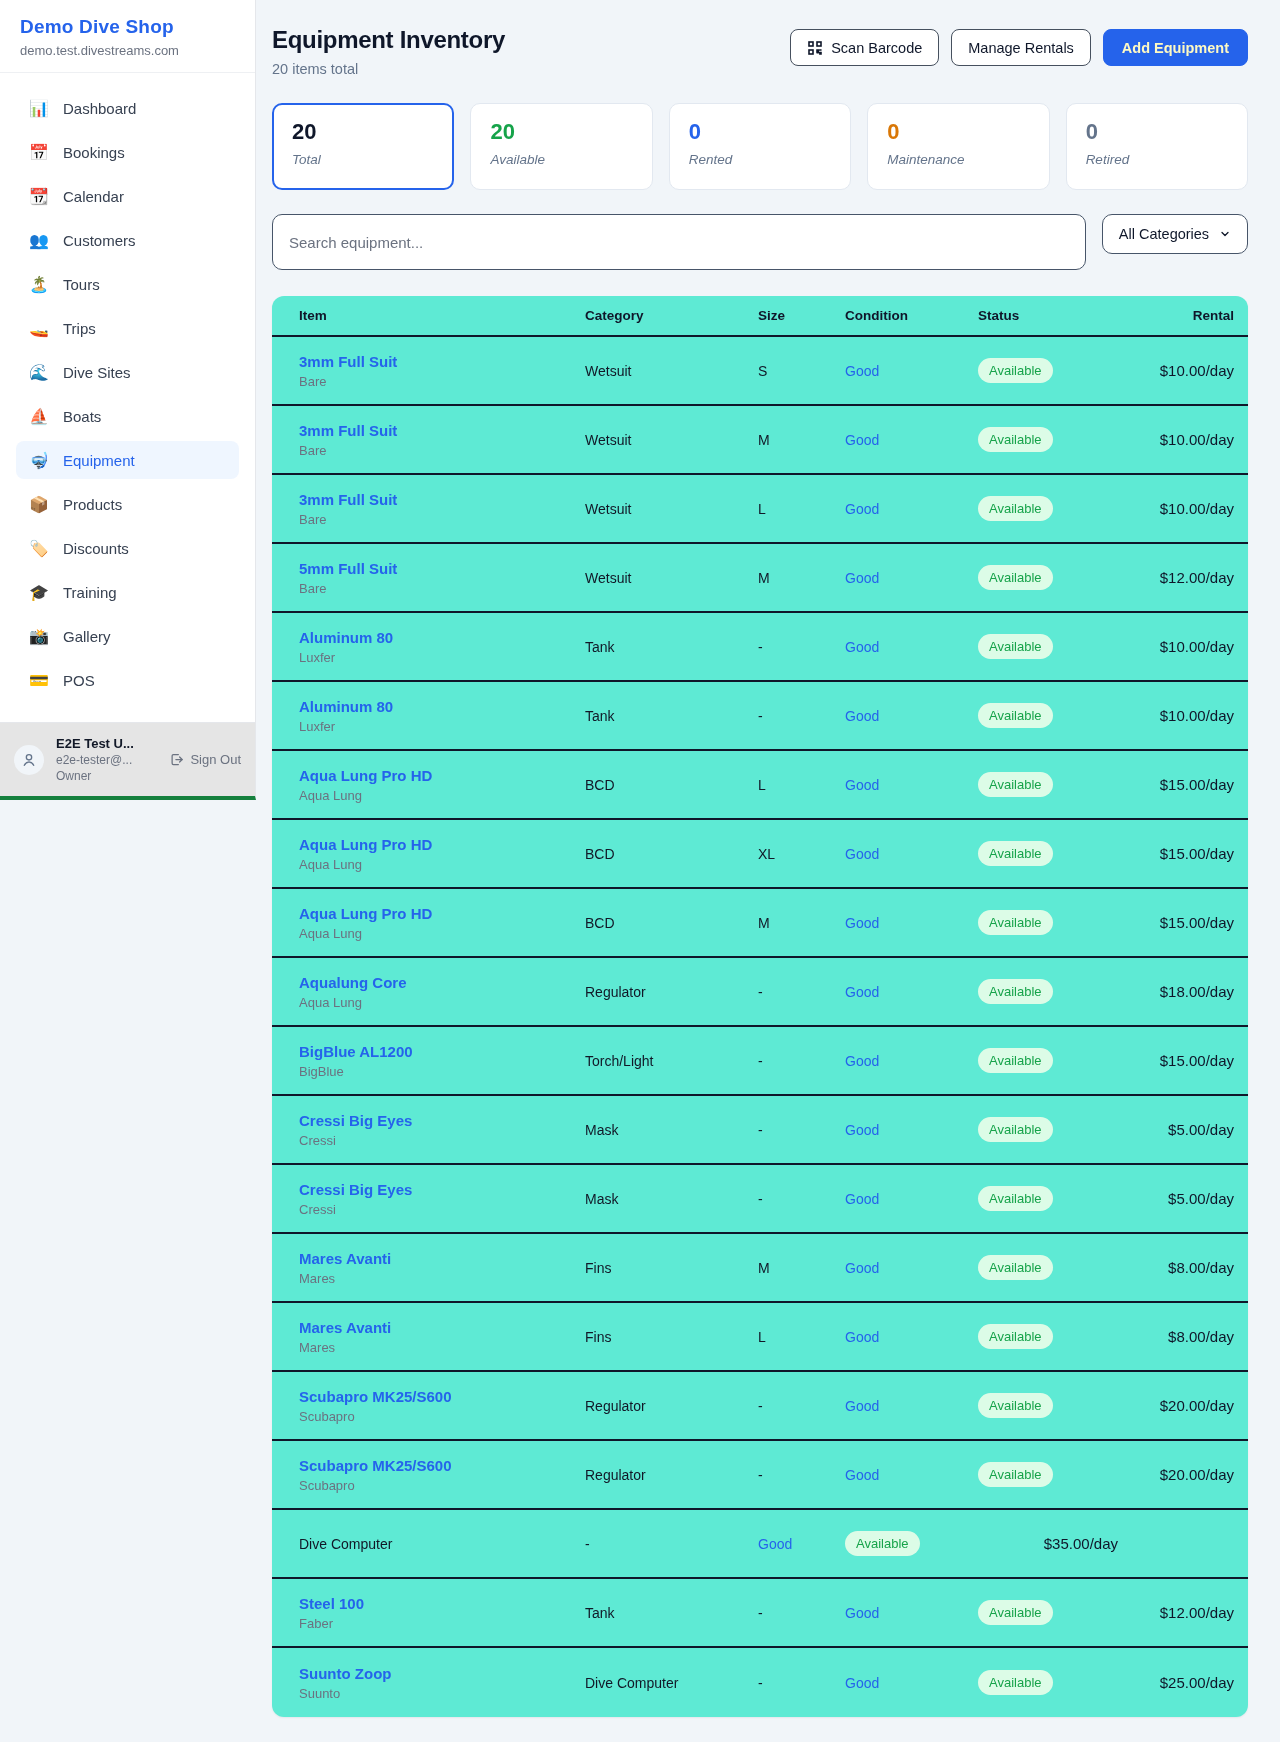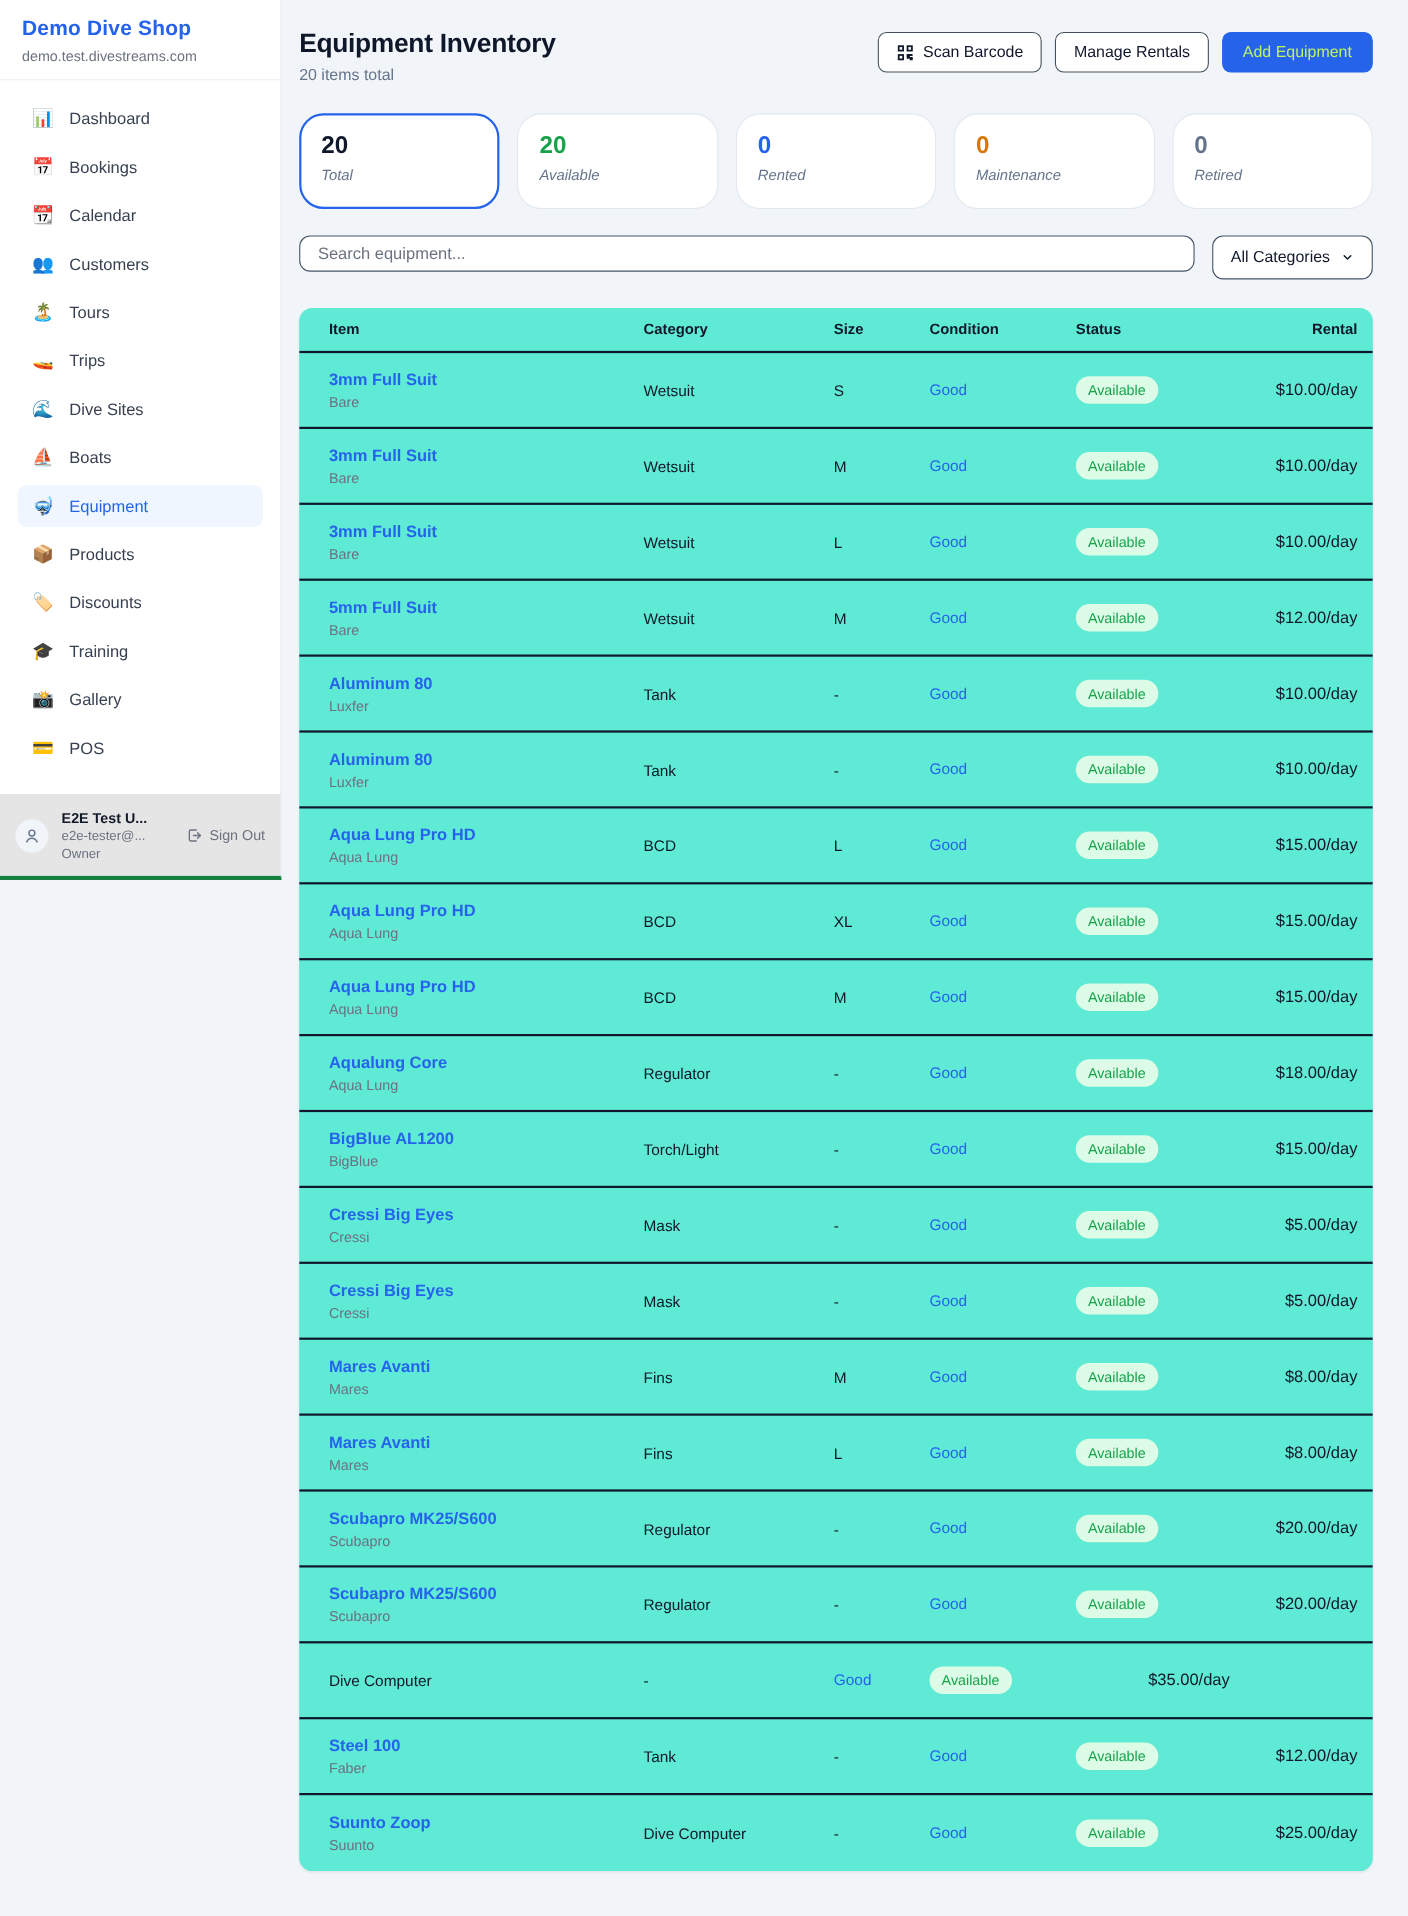--- a/index.html
+++ b/index.html
@@ -24,32 +24,32 @@
   .signout { display:flex; align-items:center; gap:6px; font-size:13px; color:#6b7280; cursor:pointer; white-space:nowrap; }
 
   
   .main { margin-left:256px; padding:26px 32px 30px 16px; }
   .page-header { display:flex; justify-content:space-between; align-items:flex-start; }
   .page-title { font-size:24px; font-weight:bold; color:#0f172a; letter-spacing:-.3px; }
   .page-subtitle { margin-top:7px; font-size:14.5px; color:#64748b; }
   .header-actions { display:flex; gap:12px; margin-top:3px;margin-left:30px; }
   .btn { height:37px; display:inline-flex; align-items:center; gap:8px; border-radius:8px;
          font-size:14.5px; padding:0 16px; cursor:pointer; background:#fff; border:1.5px solid #46505e; color:#0f172a; }
-  .btn.primary { background:#2563eb; border:1.5px solid #2563eb; color:#bef264; font-weight:400; padding:16px 18px; }
+  .btn.primary { background:#2563eb; border:1.5px solid #2563eb; color:#fef9c3; font-weight:700; padding:16px 18px; }
 
   
   .stats { display:flex; gap:16px; margin-top:26px; }
-  .stat-card { flex:1 1 0; background:#fff; border:1px solid #e2e8f0; border-radius:22px; padding:15px 19px; height:87px; cursor:pointer; }
+  .stat-card { flex:1 1 0; background:#fff; border:1px solid #e2e8f0; border-radius:10px; padding:15px 19px; height:87px; cursor:pointer; }
   .stat-card.selected { border:2px solid #2563eb; padding:14px 18px; }
   .stat-value { font-size:22px; font-weight:bold; }
   .stat-label { margin-top:7px; font-size:13.5px; color:#64748b;font-style:italic; }
 
   
   .filters { display:flex; gap:16px; margin-top:24px; }
-  .search-input { flex:1 1 auto; height:33px; border:1.5px solid #475569; border-radius:10px; background:#fff;
+  .search-input { flex:1 1 auto; height:56px; border:1.5px solid #475569; border-radius:10px; background:#fff;
                   font-size:15px; padding:0 16px; color:#0f172a; font-family:"Liberation Sans", sans-serif; outline:none; }
   .search-input::placeholder { color:#6b7280; }
   .select { width:146px; height:40px; border:1.5px solid #475569; border-radius:10px; background:#fff;
             display:flex; align-items:center; justify-content:center; gap:10px; font-size:14.5px; color:#0f172a; cursor:pointer; }
 
   
   .table-card { margin-top:26px; background:#5eead4; border-radius:12px; box-shadow:0 1px 2px rgba(15,23,42,.06); overflow:hidden; }
   .trow { display:grid; grid-template-columns:286px 173px 87px 133px 140px auto; align-items:center; padding:0 14px 0 27px; }
   .thead { height:41px; font-size:13.5px; font-weight:bold; color:#0f172a; border-bottom:2px solid #0f172a; }
   .tbody-row { height:69px; border-bottom:2px solid #0f172a; }

